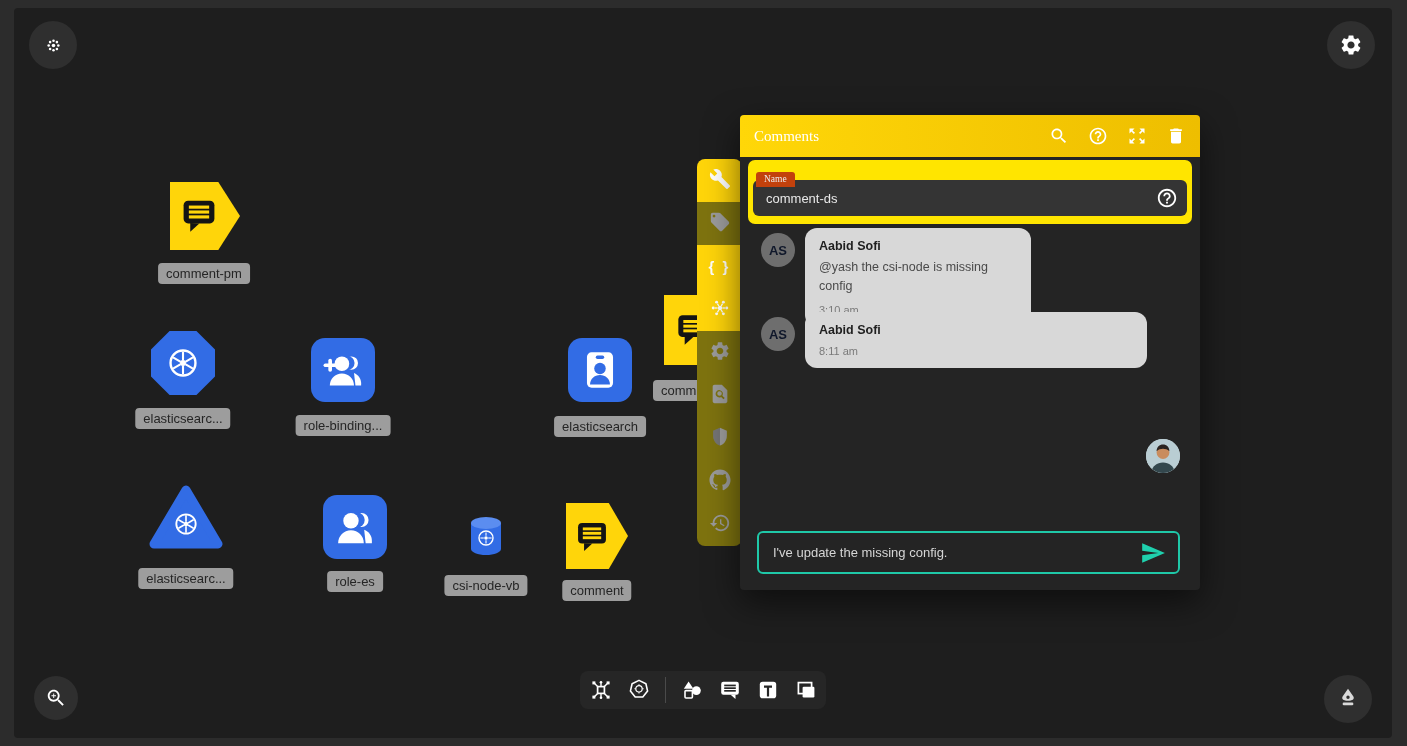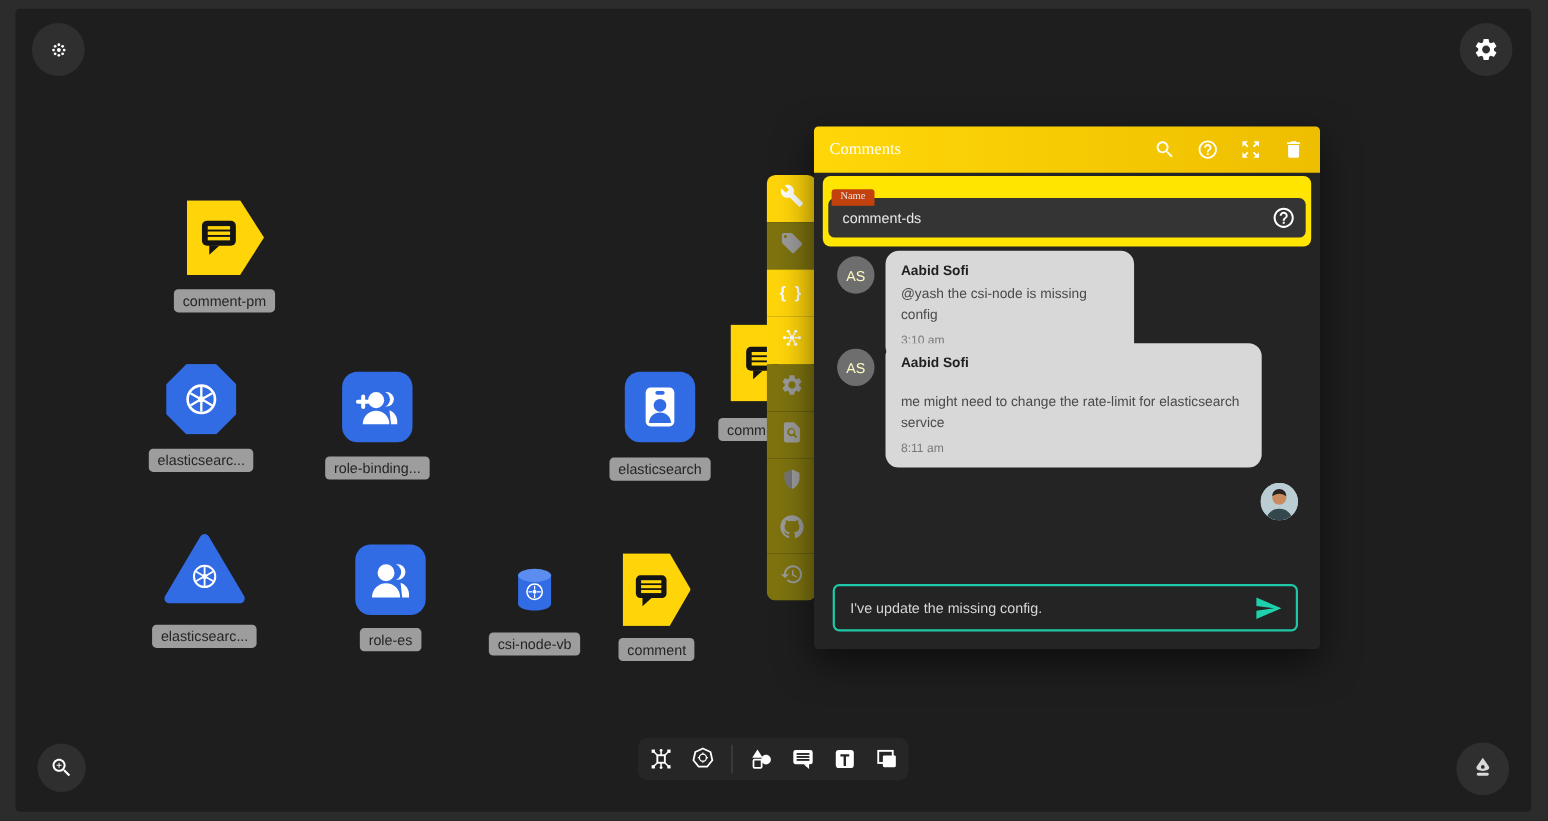--- a/index.html
+++ b/index.html
@@ -32,21 +32,21 @@
   #panel { position:absolute; left:740px; top:115px; width:460px; height:475px; background:#242424; border-radius:4px; z-index:20; box-shadow:0 12px 34px rgba(0,0,0,.55); }
   #panel-header { position:absolute; left:0; top:0; right:0; height:42px; background:linear-gradient(90deg,#ffd708,#eebe00); border-radius:4px 4px 0 0; display:flex; align-items:center; padding:0 14px;font-family:Liberation Serif, serif; }
   #panel-title { color:#fff; font-size:15px; flex:1; }
   .hdr-ic { width:20px; height:20px; color:#fff; margin-left:19px; cursor:pointer; }
   #name-wrap { position:absolute; left:8px; top:45px; right:8px; height:64px; background:#ffe500; border-radius:7px; }
   #name-input-box { position:absolute; left:5px; right:5px; top:20px; height:36px; background:#343434; border-radius:6px; }
   #name-input { position:absolute; left:0; top:0; width:100%; height:100%; background:transparent; border:none; outline:none; color:#e8e8e8; font-size:13px; padding:0 40px 0 13px; font-family:"Liberation Sans",sans-serif; }
   #name-tab { position:absolute; left:3px; top:-8px; background:#c2410c; color:#ececec; font-size:9.5px; padding:2px 8px 3px; border-radius:3px 3px 0 0;font-family:Liberation Serif, serif; }
   #name-help { position:absolute; right:9px; top:7px; width:22px; height:22px; color:#fff; }
 
-  .avatar-initials { position:absolute; width:34px; height:34px; border-radius:50%; background:#6e6e6e; color:#fef9c3; font-size:13px; font-weight:400; display:flex; align-items:center; justify-content:center; }
+  .avatar-initials { position:absolute; width:34px; height:34px; border-radius:50%; background:#6e6e6e; color:#0f172a; font-size:13px; font-weight:700; display:flex; align-items:center; justify-content:center; }
   .bubble { position:absolute; background:#d8d8d8; border-radius:12px; padding:11px 14px; }
   .bubble .author { font-size:12.5px; font-weight:700; color:#1f1f1f; }
   .bubble .body { font-size:12.5px; color:#4a4a4a; margin-top:5px; line-height:1.5; }
   .bubble .time { font-size:11px; color:#7a7a7a; margin-top:8px; }
   .bubble.tall .body { margin-top:19px; }
   .bubble-right { background:#3a4750; border-radius:10px; padding:9px 12px; }
   .bubble-right .author { font-size:12px; font-weight:700; color:#f3dd8e; }
   .bubble-right .body { font-size:12px; color:#e9e2bd; margin-top:4px; }
   .bubble-right .time { font-size:10.5px; color:#90989c; text-align:right; margin-top:6px; }
   #yash-avatar { position:absolute; left:406px; top:324px; width:34px; height:34px; border-radius:50%; overflow:hidden; background:#bfcdd2; }
@@ -437,21 +437,20 @@
     <div class="avatar-initials" style="left:21px;top:118px">AS</div>
     <div class="bubble" style="left:65px;top:113px;width:226px">
       <div class="author">Aabid Sofi</div>
       <div class="body">@yash the csi-node is missing config</div>
       <div class="time">3:10 am</div>
     </div>
 
     <div class="avatar-initials" style="left:21px;top:202px">AS</div>
     <div class="bubble tall" style="left:65px;top:197px;width:342px">
       <div class="author">Aabid Sofi</div>
-      <div class="body">me might need to change the rate-limit for elasticsearch service</div>
       <div class="time">8:11 am</div>
     </div>
 
     <div id="yash-avatar">
       <svg class="fit" viewBox="0 0 34 34">
         <rect width="34" height="34" fill="#b9cdd3"></rect>
         <circle cx="17" cy="13.5" r="6.4" fill="#c98c5e"></circle>
         <path d="M10.6 12.2 c0-4 2.8-6.6 6.4-6.6 s6.4 2.6 6.4 6.6 c-2-1.6-4-2.4-6.4-2.4 s-4.4.8-6.4 2.4z" fill="#2b2320"></path>
         <path d="M5 34 c1-7 6-10.5 12-10.5 s11 3.5 12 10.5z" fill="#33474d"></path>
       </svg>

